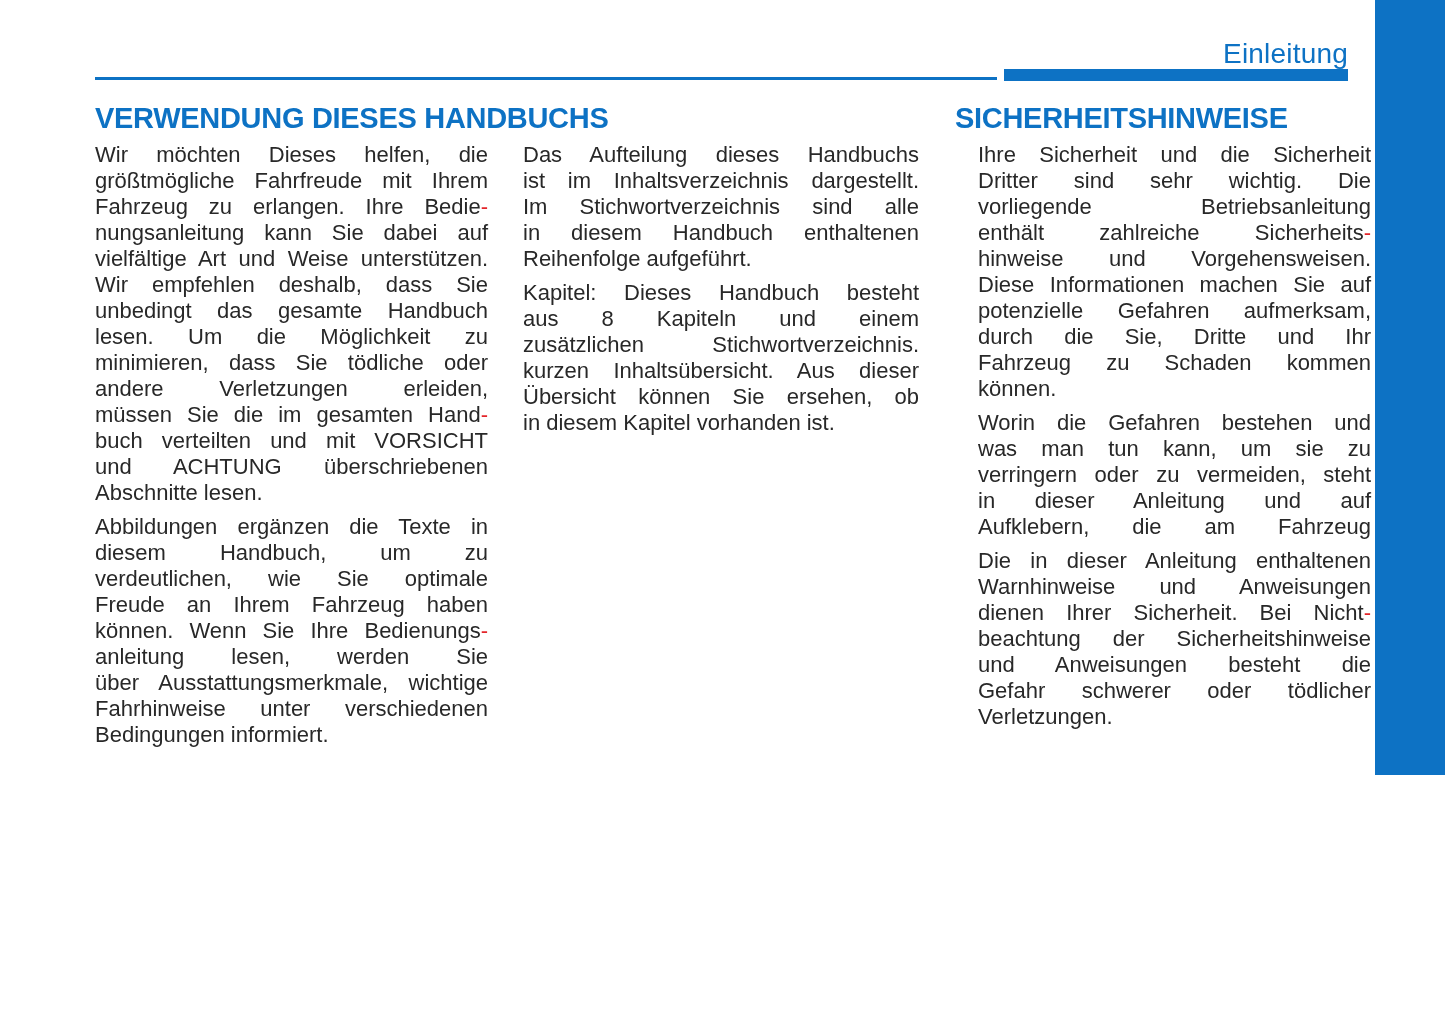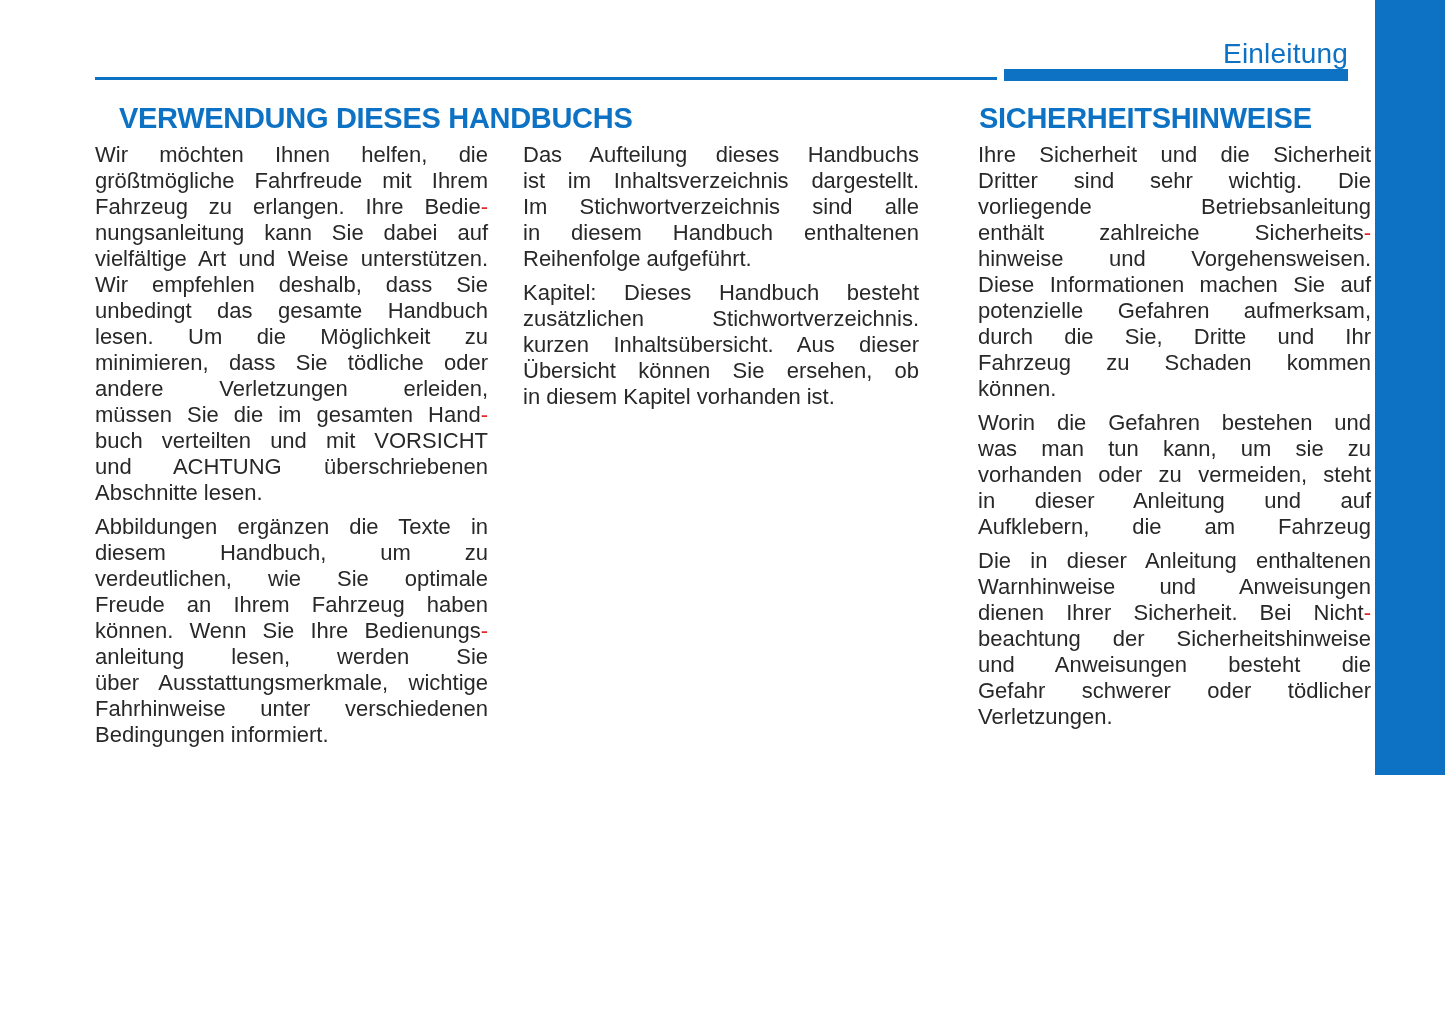--- a/index.html
+++ b/index.html
@@ -42,21 +42,20 @@
     background:var(--accent);
   }
   .sec-heading{
     position:absolute;
     top:102px;
     font-size:29px;
     font-weight:bold;
     letter-spacing:-0.3px;
     color:var(--accent);
     white-space:nowrap;
-    margin-left:24px;
   }
   #heading-usage{left:95px;}
   #heading-safety{left:955px;}
   .col{
     position:absolute;
     top:142px;
     font-size:22px;
     line-height:26px;
   }
   #col1{left:95px;width:393px;}
@@ -91,21 +90,21 @@
   <div class="rule-left"></div>
   <div class="rule-right"></div>
   <div class="side-bar"></div>
 
   <div id="heading-usage" class="sec-heading">VERWENDUNG DIESES HANDBUCHS</div>
 
   <div id="heading-safety" class="sec-heading">SICHERHEITSHINWEISE</div>
 
   <div id="col1" class="col">
       <div class="para">
-        <div class="line">Wir möchten Ihnen helfen, die</div>
+        <div class="line">Wir möchten Dieses helfen, die</div>
         <div class="line">größtmögliche Fahrfreude mit Ihrem</div>
         <div class="line">Fahrzeug zu erlangen. Ihre Bedie<span class="hy">-</span></div>
         <div class="line">nungsanleitung kann Sie dabei auf</div>
         <div class="line">vielfältige Art und Weise unterstützen.</div>
         <div class="line">Wir empfehlen deshalb, dass Sie</div>
         <div class="line">unbedingt das gesamte Handbuch</div>
         <div class="line">lesen. Um die Möglichkeit zu</div>
         <div class="line">minimieren, dass Sie tödliche oder</div>
         <div class="line">andere Verletzungen erleiden,</div>
         <div class="line">müssen Sie die im gesamten Hand<span class="hy">-</span></div>
@@ -128,20 +127,21 @@
   <div id="col2" class="col">
       <div class="para">
         <div class="line">Das Aufteilung dieses Handbuchs</div>
         <div class="line">ist im Inhaltsverzeichnis dargestellt.</div>
         <div class="line">Im Stichwortverzeichnis sind alle</div>
         <div class="line">in diesem Handbuch enthaltenen</div>
         <div class="line last">Reihenfolge aufgeführt.</div>
       </div>
       <div class="para">
         <div class="line">Kapitel: Dieses Handbuch besteht</div>
+        <div class="line">aus 8 Kapiteln und einem</div>
         <div class="line">zusätzlichen Stichwortverzeichnis.</div>
         <div class="line">kurzen Inhaltsübersicht. Aus dieser</div>
         <div class="line">Übersicht können Sie ersehen, ob</div>
         <div class="line last">in diesem Kapitel vorhanden ist.</div>
       </div>
     </div>
   <div id="col3" class="col">
       <div class="para">
         <div class="line">Ihre Sicherheit und die Sicherheit</div>
         <div class="line">Dritter sind sehr wichtig. Die</div>
@@ -150,21 +150,21 @@
         <div class="line">hinweise und Vorgehensweisen.</div>
         <div class="line">Diese Informationen machen Sie auf</div>
         <div class="line">potenzielle Gefahren aufmerksam,</div>
         <div class="line">durch die Sie, Dritte und Ihr</div>
         <div class="line">Fahrzeug zu Schaden kommen</div>
         <div class="line last">können.</div>
       </div>
       <div class="para">
         <div class="line">Worin die Gefahren bestehen und</div>
         <div class="line">was man tun kann, um sie zu</div>
-        <div class="line">vorhanden oder zu vermeiden, steht</div>
+        <div class="line">verringern oder zu vermeiden, steht</div>
         <div class="line">in dieser Anleitung und auf</div>
         <div class="line">Aufklebern, die am Fahrzeug</div>
       </div>
       <div class="para">
         <div class="line">Die in dieser Anleitung enthaltenen</div>
         <div class="line">Warnhinweise und Anweisungen</div>
         <div class="line">dienen Ihrer Sicherheit. Bei Nicht<span class="hy">-</span></div>
         <div class="line">beachtung der Sicherheitshinweise</div>
         <div class="line">und Anweisungen besteht die</div>
         <div class="line">Gefahr schwerer oder tödlicher</div>

